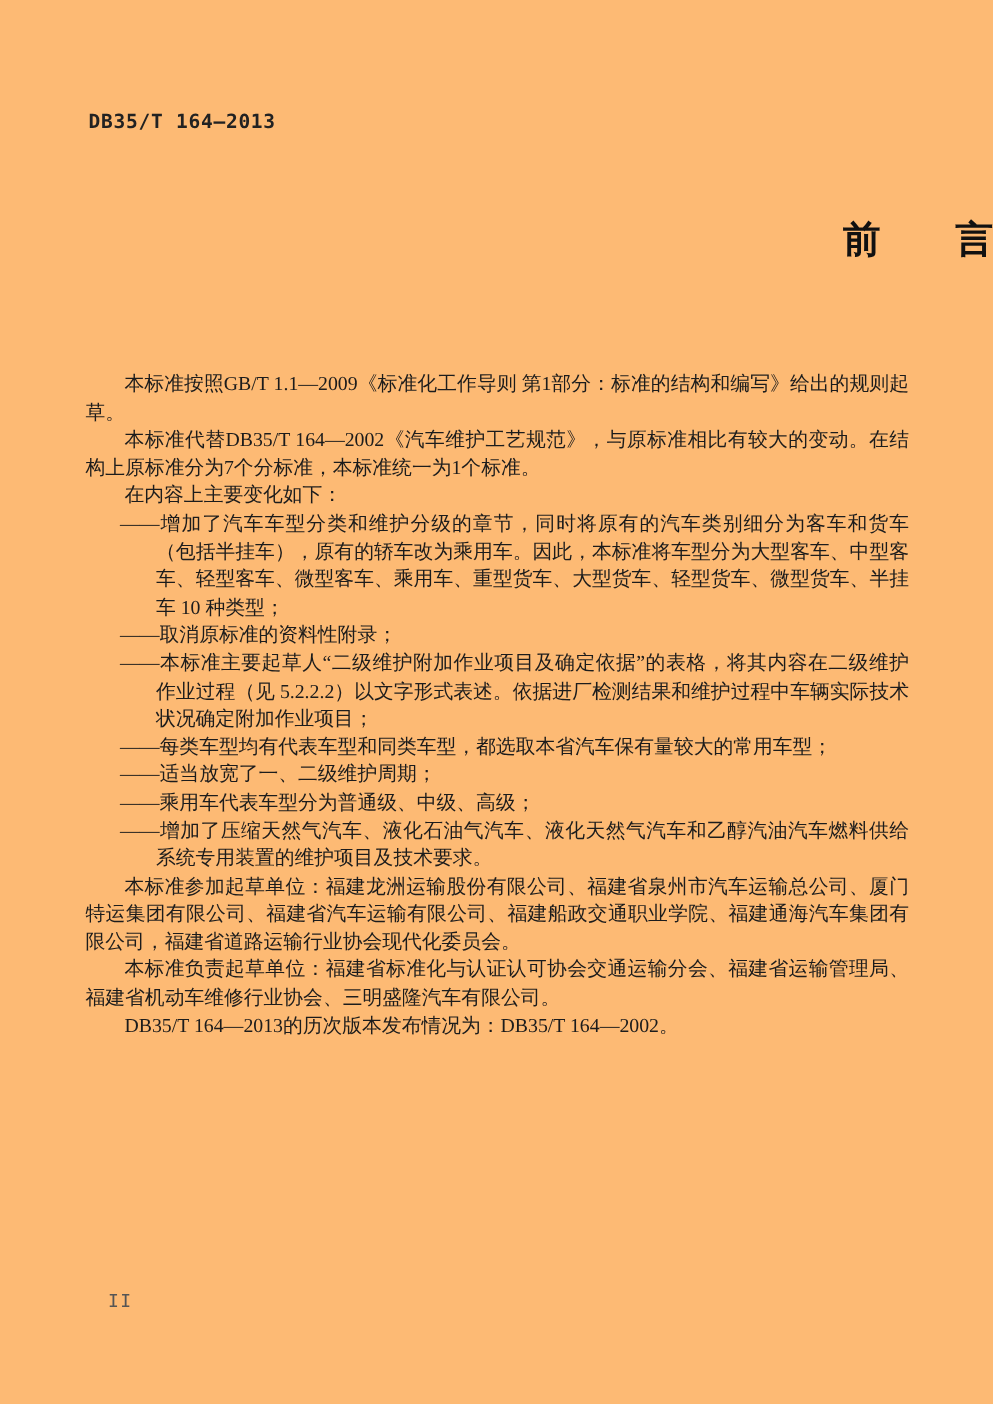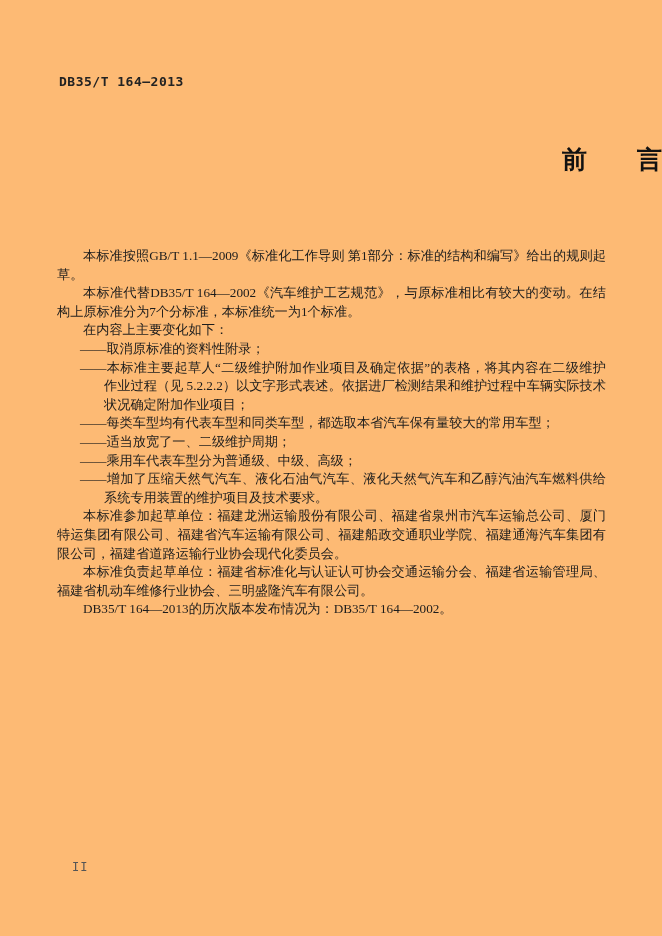--- a/index.html
+++ b/index.html
@@ -73,20 +73,21 @@
   <div class="doc-title">前　　言</div>
 
   <div class="doc-body">
 
     <p class="p-indent">本标准按照GB/T 1.1—2009《标准化工作导则 第1部分：标准的结构和编写》给出的规则起草。</p>
 
     <p class="p-indent">本标准代替DB35/T 164—2002《汽车维护工艺规范》，与原标准相比有较大的变动。在结构上原标准分为7个分标准，本标准统一为1个标准。</p>
 
     <p class="p-indent">在内容上主要变化如下：</p>
 
+    <p class="change-item">——增加了汽车车型分类和维护分级的章节，同时将原有的汽车类别细分为客车和货车（包括半挂车），原有的轿车改为乘用车。因此，本标准将车型分为大型客车、中型客车、轻型客车、微型客车、乘用车、重型货车、大型货车、轻型货车、微型货车、半挂车 10 种类型；</p>
 
     <p class="change-item">——取消原标准的资料性附录；</p>
 
 
     <p class="change-item">——本标准主要起草人“二级维护附加作业项目及确定依据”的表格，将其内容在二级维护作业过程（见 5.2.2.2）以文字形式表述。依据进厂检测结果和维护过程中车辆实际技术状况确定附加作业项目；</p>
 
     <p class="change-item">——每类车型均有代表车型和同类车型，都选取本省汽车保有量较大的常用车型；</p>
 
     <p class="change-item">——适当放宽了一、二级维护周期；</p>
 

